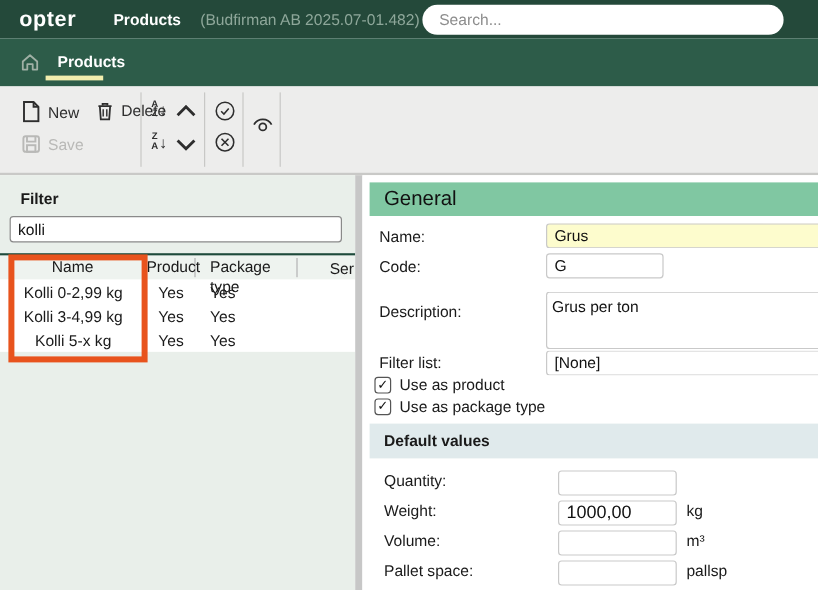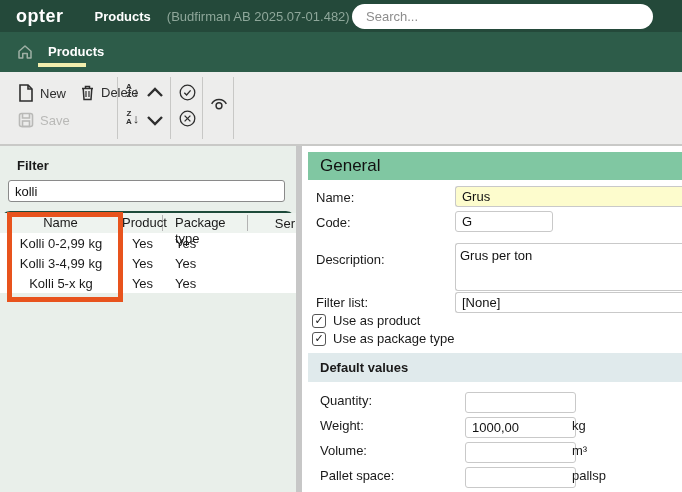--- a/index.html
+++ b/index.html
@@ -31,21 +31,21 @@
   .tb-ic { display:inline-flex; }
   .az-glyph { display:flex; align-items:center; }
   .az-letters { font-size:8px; font-weight:bold; line-height:8px; color:#2e2e2e; text-align:center; }
   .az-arrow { font-size:13px; color:#2e2e2e; margin-left:1px; line-height:13px; }
 
   
   .left-panel { position:absolute; left:0; top:146px; width:296px; height:346px; background:#e9efea; }
   .filter-title { position:absolute; left:10px; top:12px; font-size:13px; font-weight:bold; color:#1a1a1a;margin-left:7px; }
   .filter-input { position:absolute; left:8px; top:34px; width:277px; height:22px; border:1px solid #8a8a8a;
                   border-radius:3px; font-size:13px; padding:0 6px; color:#111; outline:none; background:#fff; }
-  .ftable { position:absolute; left:0; top:65px; width:296px; border-top:2px solid #1d4a3a; background:#fff;border-radius:10px; }
+  .ftable { position:absolute; left:0; top:65px; width:296px; border-top:2px solid #1d4a3a; background:#fff; }
   .frow { display:flex; height:20px; align-items:center; font-size:13px; color:#1a1a1a; }
   .frow.head { background:#eef3ef; }
   .c-name { width:122px; text-align:center; }
   .c-prod { width:41px; text-align:center; }
   .c-pack { width:85px; padding-left:12px; }
   .c-serv { flex:1; text-align:right; padding-right:1px; overflow:hidden; white-space:nowrap; }
   .frow.head .c-name, .frow.head .c-prod, .frow.head .c-pack { border-right:1px solid #b3b3b3; height:16px; line-height:16px; }
   .fbody { background:#fff; }
   .orange-box { position:absolute; left:7px; top:66px; width:116px; height:90px;
                 border:5px solid #e8531d; pointer-events:none; }
@@ -67,22 +67,22 @@
               border-radius:3px 0 0 3px; border-right:none; font-size:13px; color:#111; padding:4px 4px; }
   .svc-box { position:absolute; left:153px; top:146px; right:0; height:21px; border:1px solid #c9c9c9;
              border-radius:3px 0 0 3px; border-right:none; font-size:13px; color:#111; padding:2px 6px; }
   .chk-row { position:absolute; left:10px; display:flex; align-items:center; gap:7px; font-size:13px; color:#1a1a1a; }
   .chk { width:14px; height:14px; border:1px solid #555; border-radius:3px; display:inline-flex;
          align-items:center; justify-content:center; font-size:11px; color:#111; background:#fff; }
   .dv-bar { position:absolute; left:6px; top:207px; right:0; height:29px; background:#e0eaec;
             display:flex; align-items:center; }
   .dv-title { font-size:13px; font-weight:bold; color:#1a1a1a; margin-left:12px; }
   .dv-label { position:absolute; left:18px; font-size:13px; color:#1a1a1a; }
-  .dv-input { position:absolute; left:163px; width:111px; height:21px; border:1px solid #c9c9c9;
-              border-radius:3px; font-size:13px; padding:0 6px; color:#111; outline:none; background:#fff; }
+  .dv-input { position:absolute; left:163px; width:99px; height:21px; border:1px solid #c9c9c9;
+              border-radius:3px; font-size:15px; padding:0 6px; color:#111; outline:none; background:#fff; }
   .dv-unit { position:absolute; left:270px; font-size:13px; color:#1a1a1a; }
 
   svg { display:block; }
 </style>
 </head>
 <body>
 
 <div id="app">
 
   <div class="topbar">

